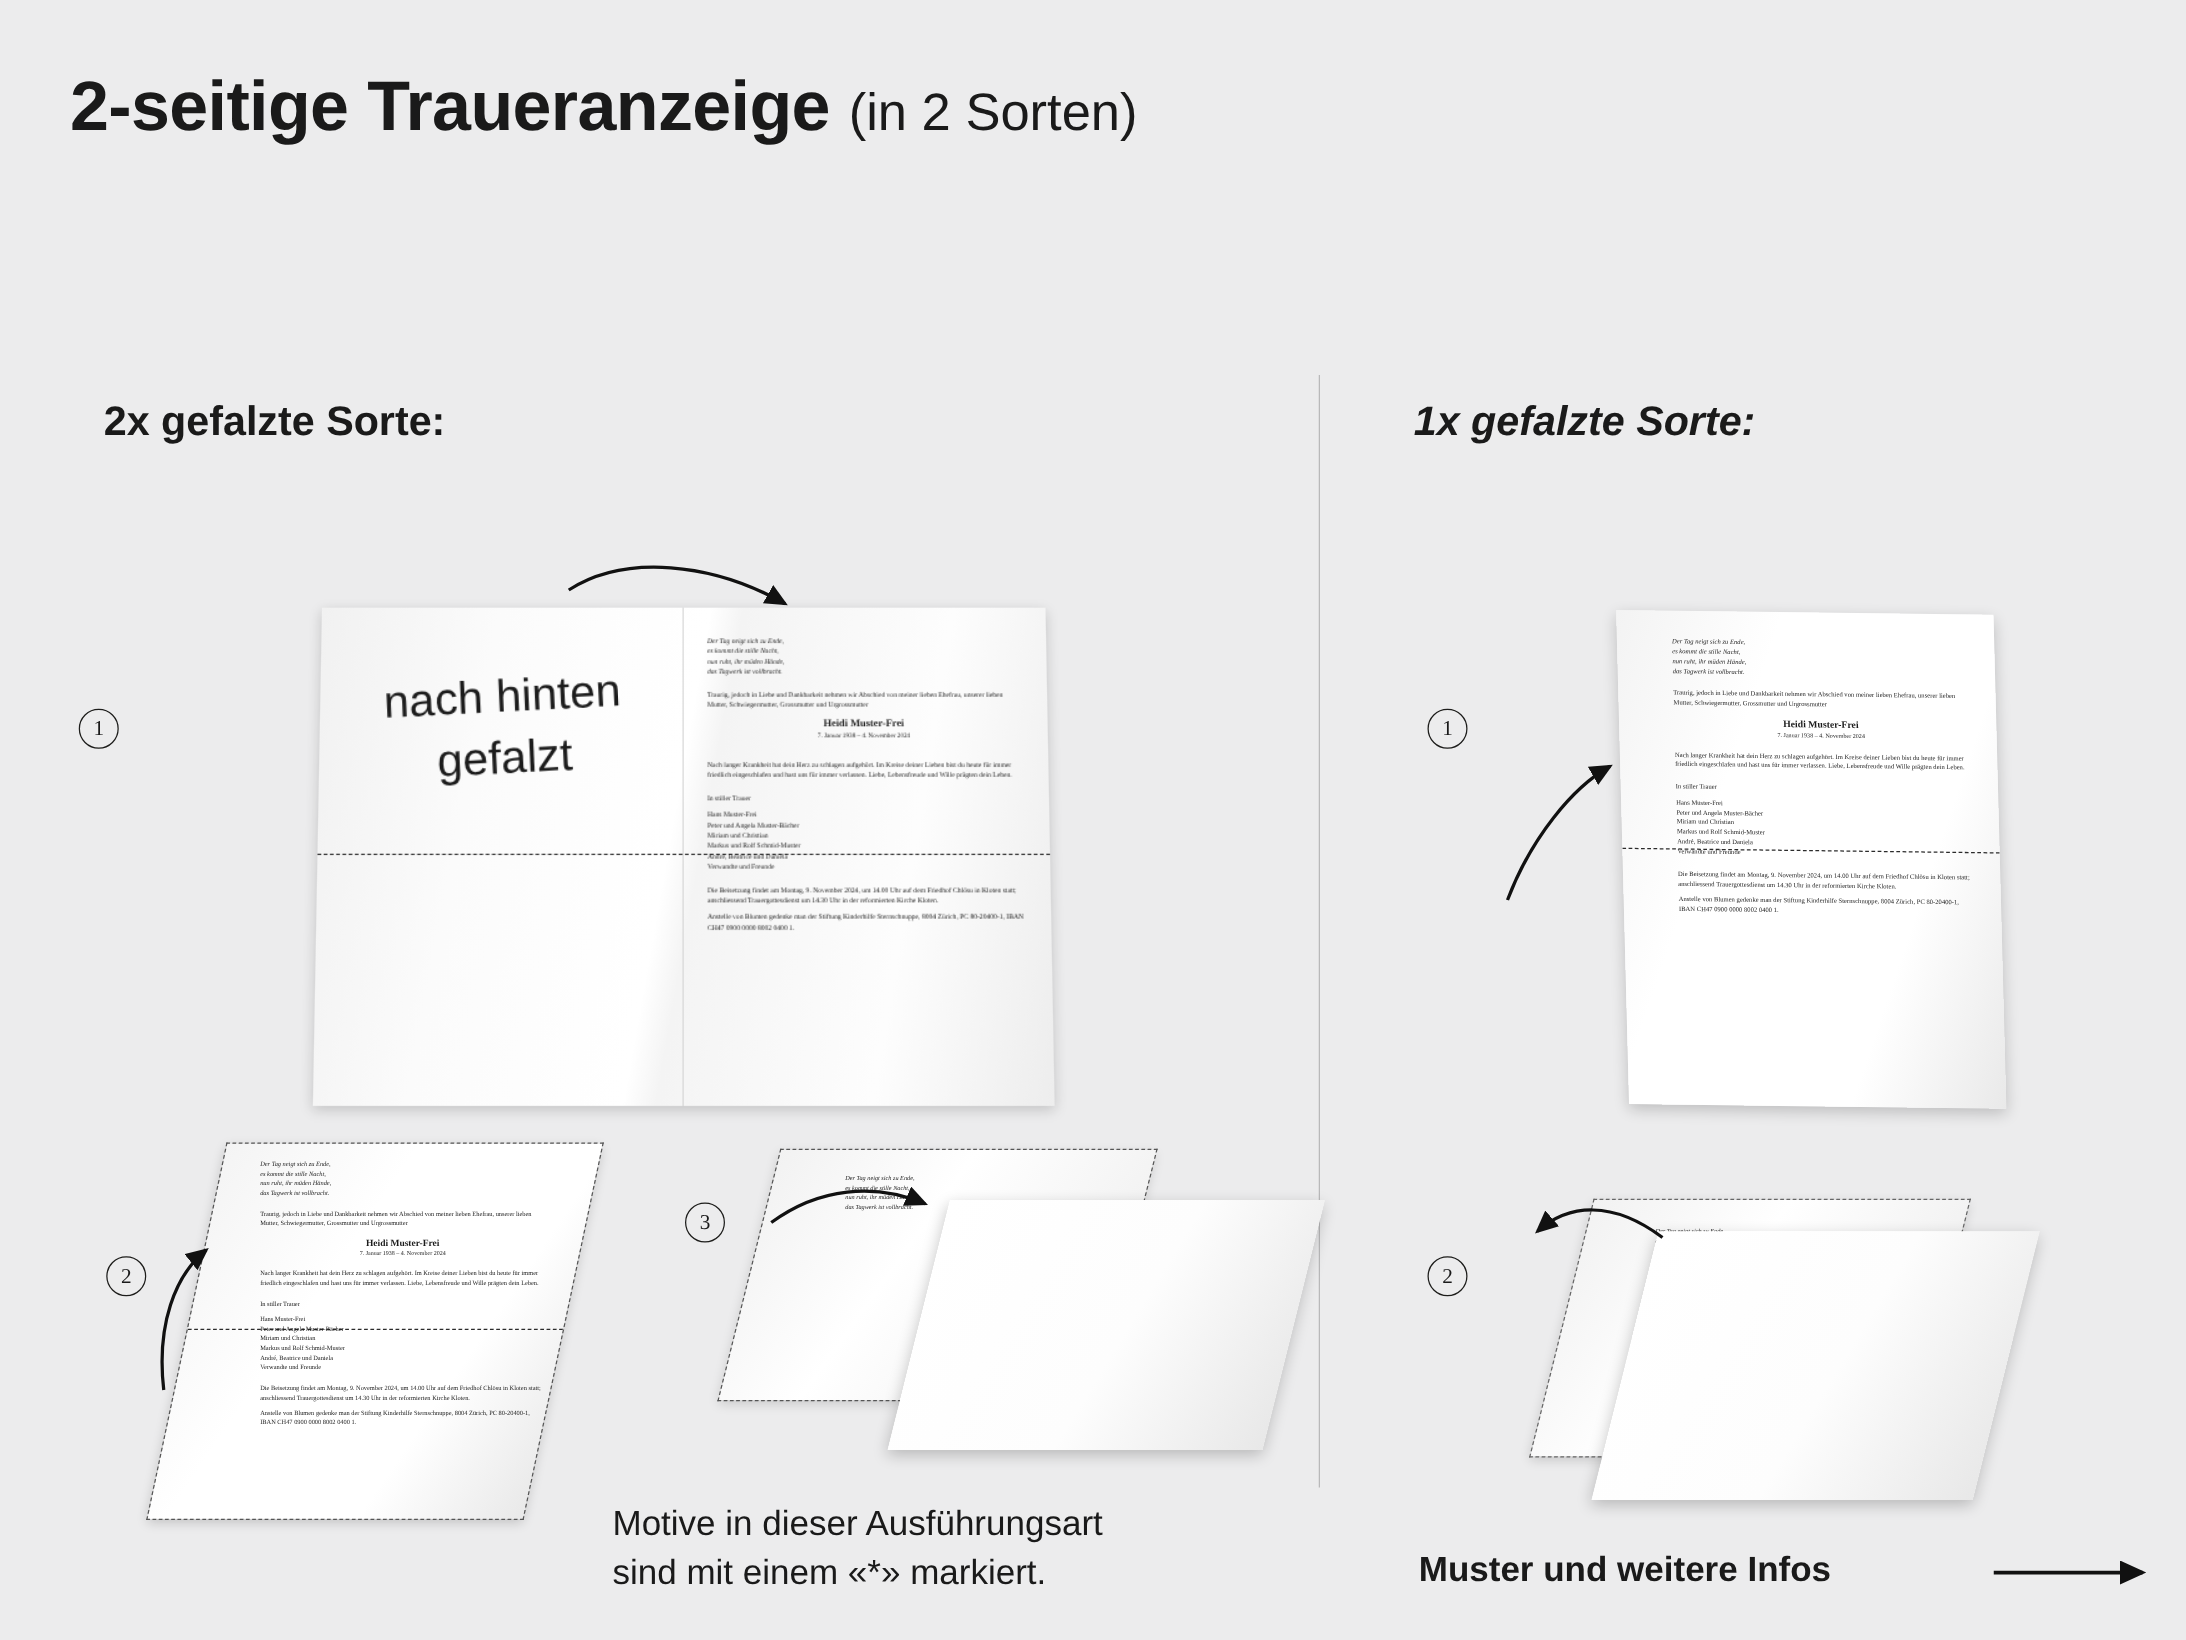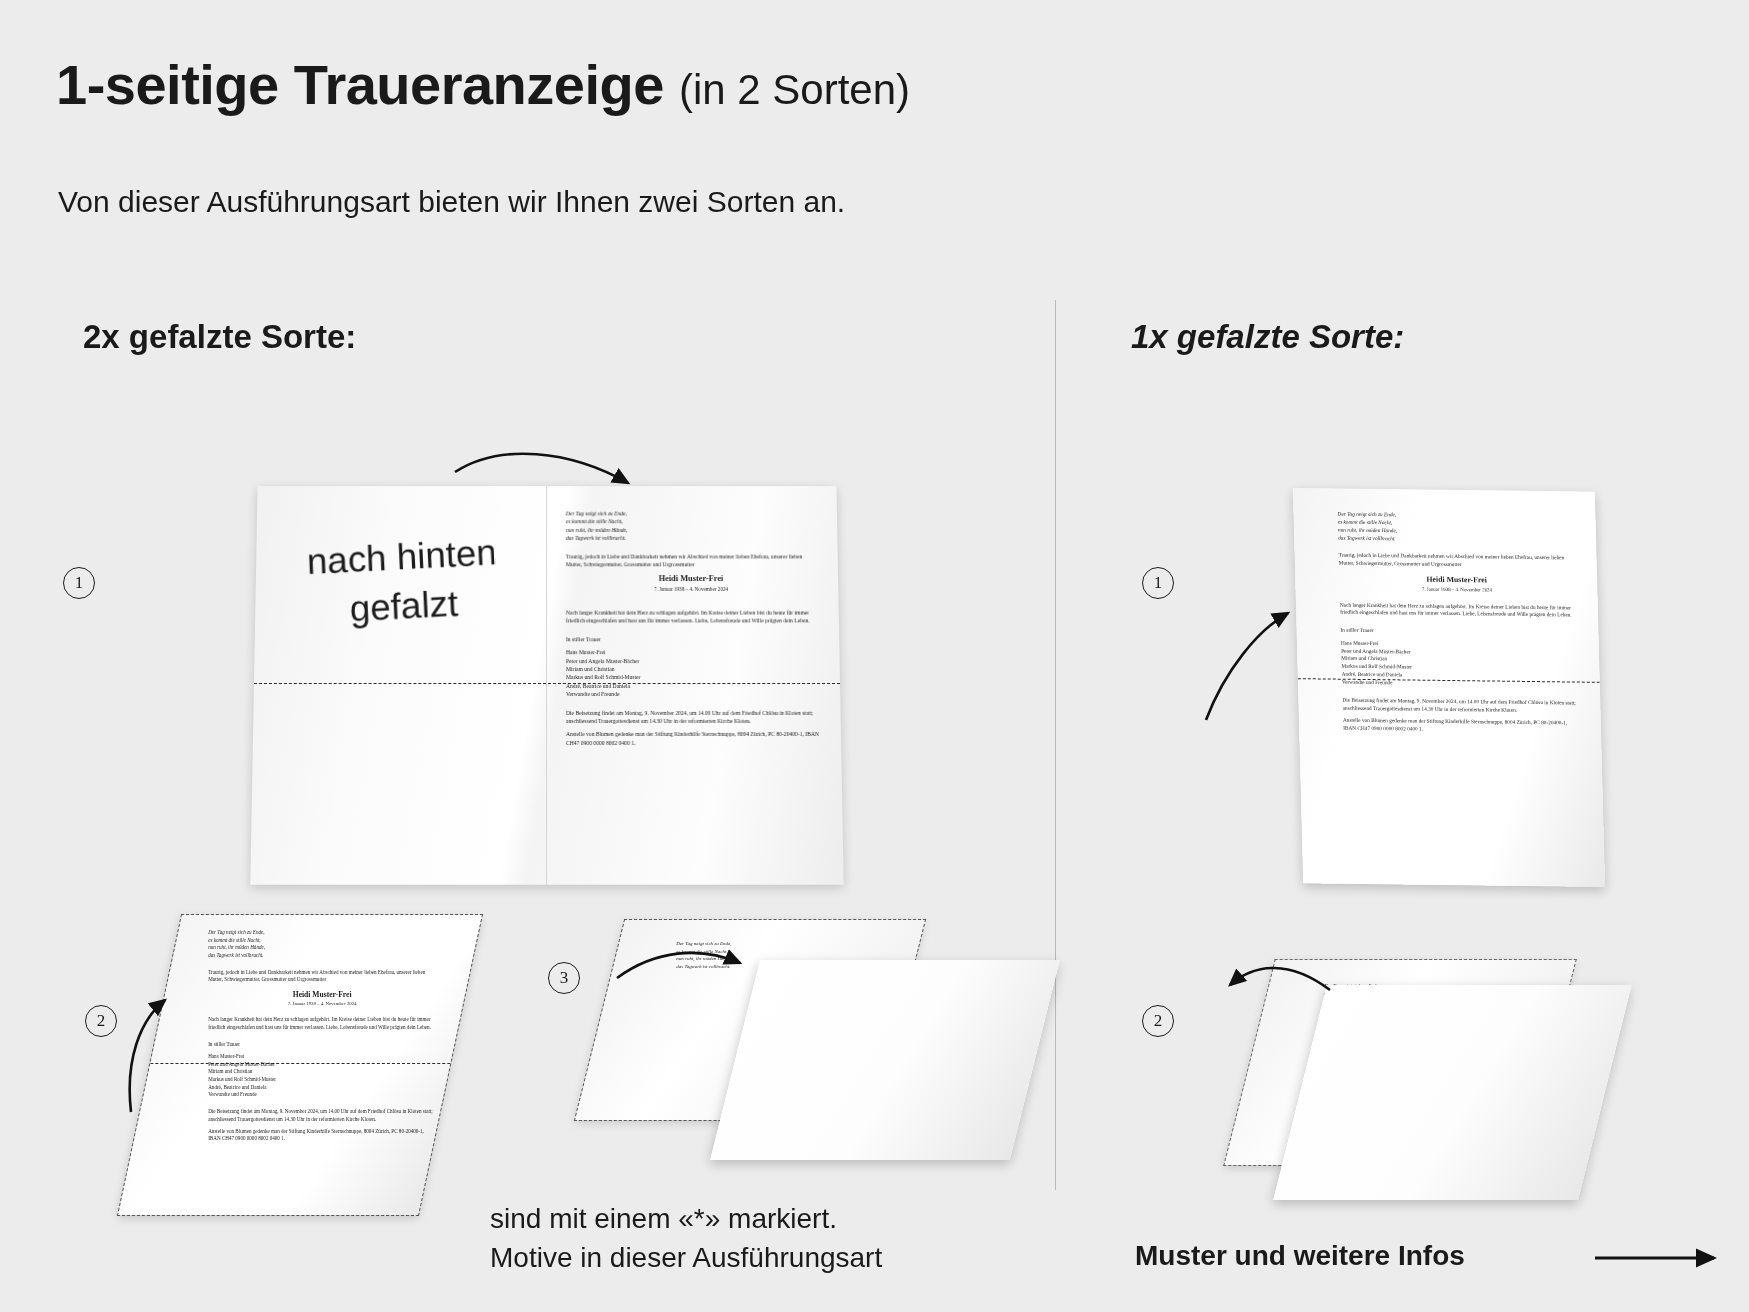--- a/index.html
+++ b/index.html
@@ -143,24 +143,23 @@
     height: 1312px;
     pointer-events: none;
   }
 </style>
 </head>
 <body>
 
 <div class="page">
 
   <div class="title">
-    <span>1-seitige Traueranzeige</span>
+    <span>2-seitige Traueranzeige</span>
     <span class="sub">(in 2 Sorten)</span>
   </div>
-  <div class="intro">Von dieser Ausführungsart bieten wir Ihnen zwei Sorten an.</div>
 
   <div class="col-head left">2x gefalzte Sorte:</div>
   <div class="col-head right">1x gefalzte Sorte:</div>
 
   <div class="divider"></div>
 
   <div class="step" style="left:63px;  top:567px;">1</div>
   <div class="step" style="left:85px;  top:1005px;">2</div>
   <div class="step" style="left:548px; top:962px;">3</div>
   <div class="step" style="left:1142px;top:567px;">1</div>
@@ -329,22 +328,22 @@
       </div>
     </div>
   </div>
   <div class="card" style="left:1300px; top:985px; width:305px; height:215px;
               transform: skewX(-14deg);
               background:linear-gradient(110deg,#ffffff 0%,#fdfdfd 55%,#e8e8e8 100%);
               box-shadow:0 4px 12px rgba(0,0,0,.22);">
   </div>
 
   <div class="caption" style="left:490px; top:1200px;">
+    <div>Motive in dieser Ausführungsart</div>
     <div>sind mit einem «*» markiert.</div>
-    <div>Motive in dieser Ausführungsart</div>
   </div>
   <div class="muster">Muster und weitere Infos</div>
 
   <svg class="overlay" viewBox="0 0 1749 1312">
     <defs>
       <marker id="ah" markerWidth="9" markerHeight="9" refX="6" refY="3.2" orient="auto">
         <path d="M0,0 L7,3.2 L0,6.4 z" fill="#111"></path>
       </marker>
     </defs>
 

